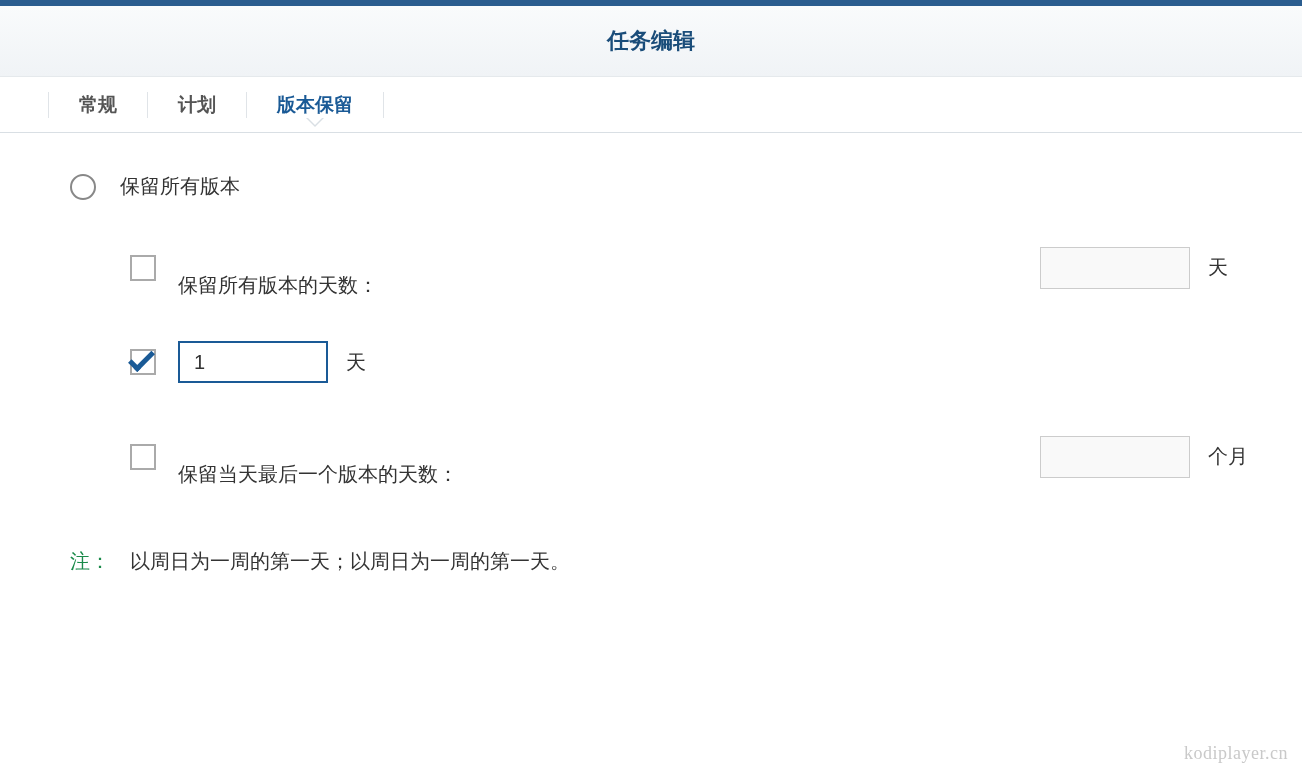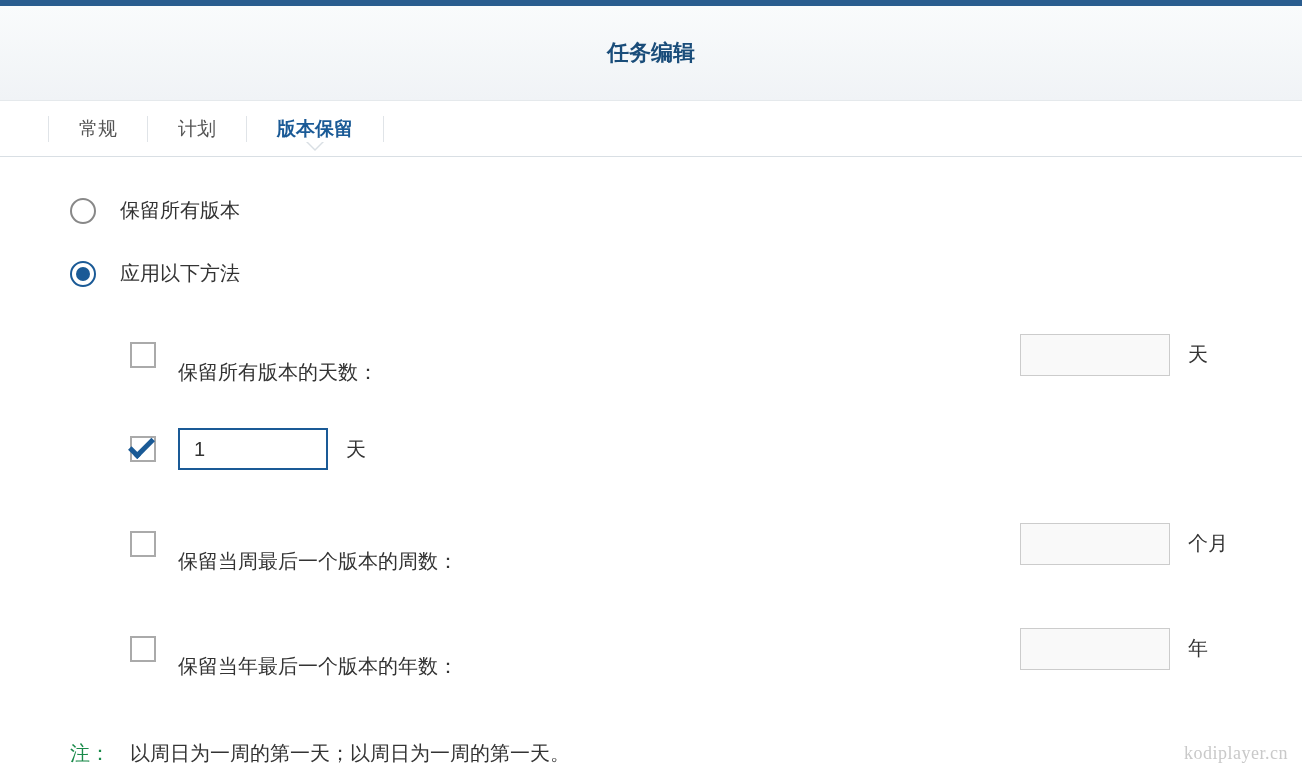--- a/index.html
+++ b/index.html
@@ -14,39 +14,40 @@
       height: 784px;
       position: relative;
     }
     .top-bar {
       height: 6px;
       background: #2a5d8f;
       width: 100%;
     }
     .header {
       background: linear-gradient(to bottom, #f9fbfc, #f0f3f6);
-      padding: 32px 0;
+      padding: 20px 0;
       text-align: center;
       border-bottom: 1px solid #e5e9ec;
     }
     .header-title {
       font-size: 22px;
       font-weight: bold;
       color: #1a4d7a;
     }
     .tab {
       padding: 0 30px;
       display: flex;
       align-items: center;
       font-size: 19px;
       color: #555;
       border-right: 1px solid #e0e4e8;
       cursor: pointer;
       position: relative;
       background: #fff;
+      font-weight: bold;
     }
     .tab.active {
       color: #1a5a96;
       font-weight: bold;
       align-items: center;
     }
     .tab.active::after {
       content: '';
       position: absolute;
       bottom: -9px;
@@ -76,21 +77,21 @@
       padding-left: 48px;
       height: 56px;
       align-items: center;
       border-bottom: 1px solid #d9dfe4;
       position: relative;
     }
     .tab-row .tab:first-child {
       border-left: 1px solid #e0e4e8;
     }
     .content {
-      padding: 40px 70px 0 70px;
+      padding: 40px 50px 0 70px;
     }
     .radio-row {
       display: flex;
       align-items: center;
       margin-bottom: 36px;
     }
     .radio {
       width: 26px;
       height: 26px;
       border: 2px solid #888;
@@ -218,54 +219,44 @@
   </div>
 </div>
 
 <div class="content">
 
   <div class="radio-row">
     <div class="radio"></div>
     <div class="radio-label">保留所有版本</div>
   </div>
 
-  <div class="radio-row">
-    <div class="radio selected"></div>
-    <div class="radio-label">应用以下方法</div>
-  </div>
 
   <div class="options">
 
     <div class="option-row">
       <div class="checkbox"></div>
       <div class="option-label">保留所有版本的天数：</div>
       <input class="option-input" value="" style="">
       <div class="option-unit">天</div>
     </div>
 
     <div class="option-row">
       <div class="checkbox checked"></div>
       <input class="option-input active" value="1" style="">
       <div class="option-unit">天</div>
     </div>
 
 
     <div class="option-row">
       <div class="checkbox"></div>
-      <div class="option-label">保留当周最后一个版本的周数：</div>
+      <div class="option-label">保留当天最后一个版本的天数：</div>
       <input class="option-input" value="" style="">
       <div class="option-unit">个月</div>
     </div>
 
-    <div class="option-row">
-      <div class="checkbox"></div>
-      <div class="option-label">保留当年最后一个版本的年数：</div>
-      <input class="option-input" value="" style="">
-      <div class="option-unit">年</div>
-    </div>
 
   </div>
 </div>
 
 <div class="note">
   <div class="note-label">注：</div>
   <div class="note-text">以周日为一周的第一天；以周日为一周的第一天。</div>
 </div>
 
 <div class="watermark">kodiplayer.cn</div>

